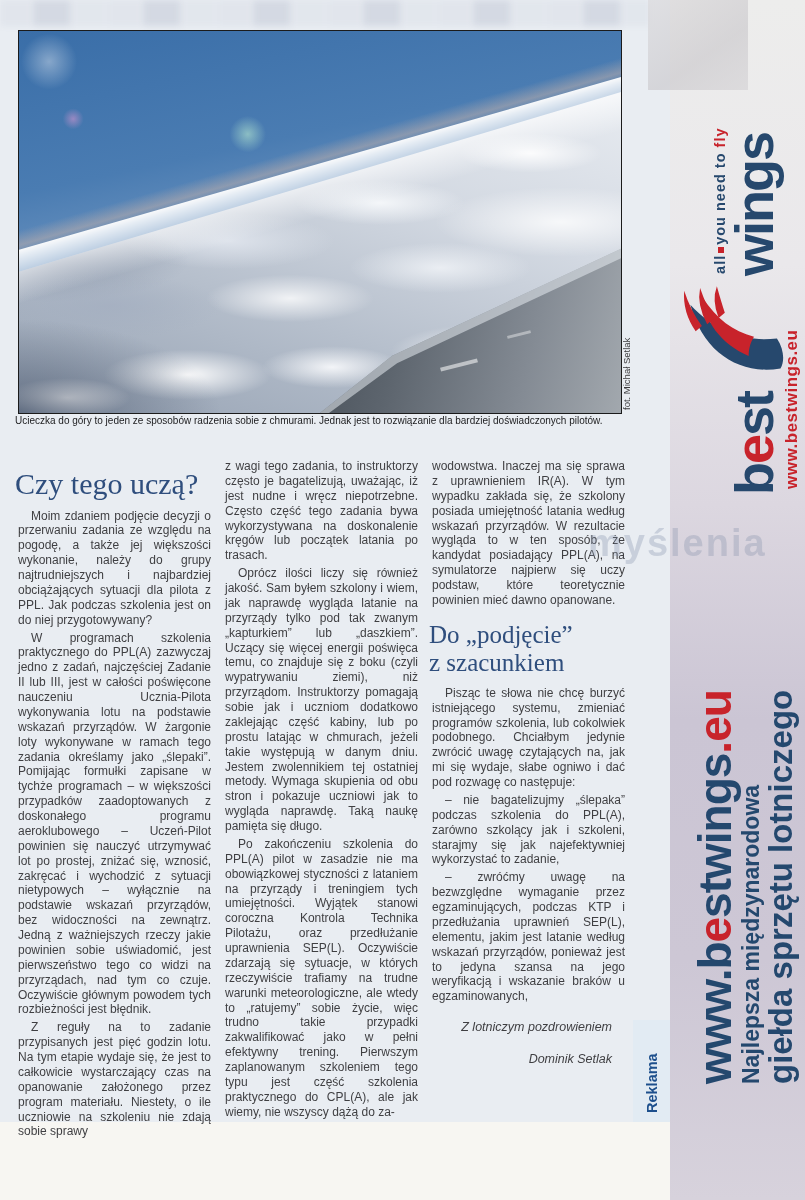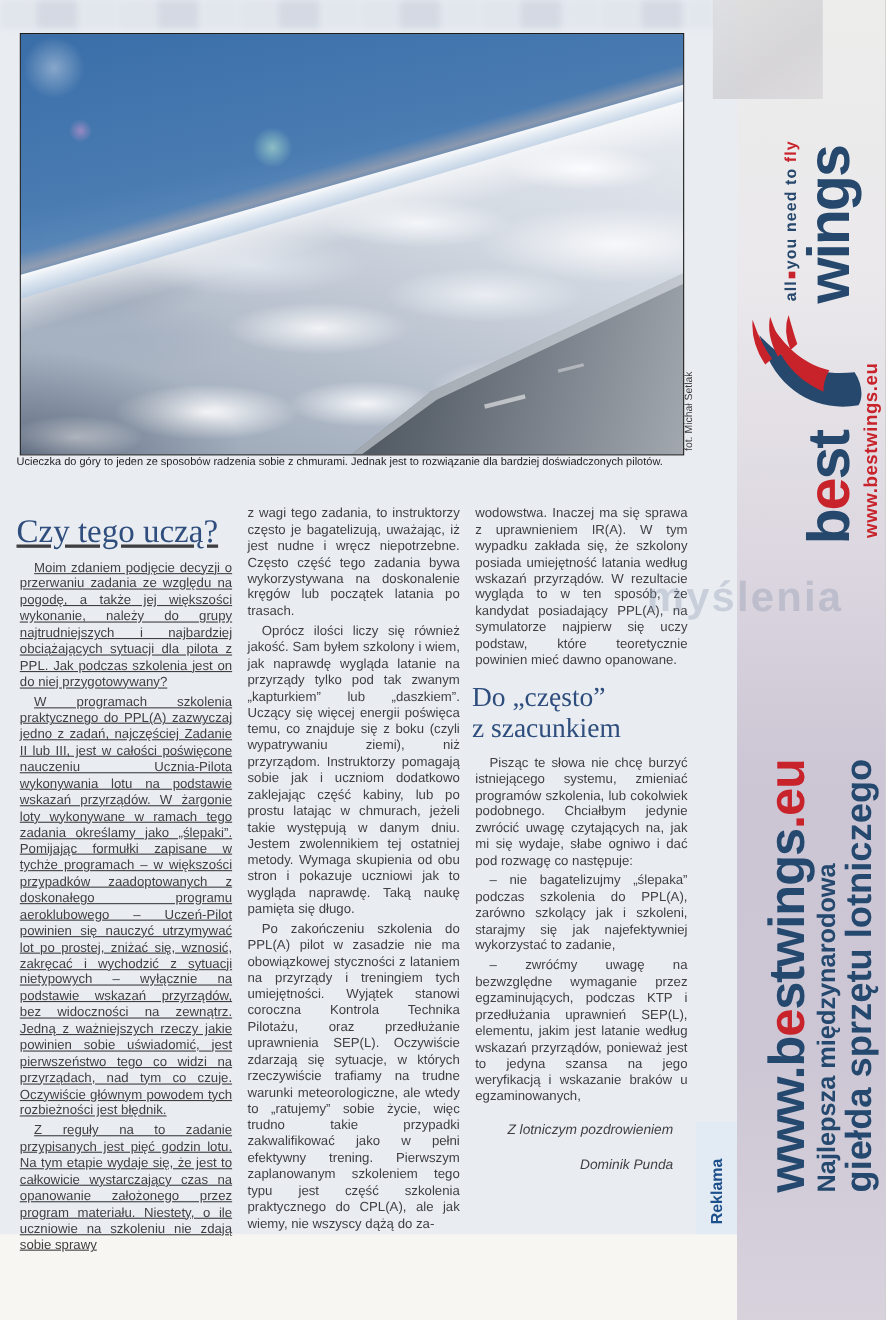--- a/index.html
+++ b/index.html
@@ -67,21 +67,21 @@
   .wing-mark2{position:absolute;left:81%;top:79%;width:24px;height:3px;transform:rotate(-14deg);background:rgba(255,255,255,.4);}
   
   .caption{position:absolute;left:15px;top:415px;width:640px;z-index:3;
     font-size:10px;color:#1c1c1e;}
   .credit{position:absolute;left:621px;top:410px;width:84px;height:13px;z-index:3;
     transform:rotate(-90deg);transform-origin:0 0;
     font-size:9.5px;color:#3a3a3c;white-space:nowrap;}
   
   .col{position:absolute;z-index:3;width:199px;
     font-size:12px;line-height:1.24;color:#3f3f42;text-align:justify;}
-  .col1{left:15px;top:468px;text-decoration:underline;}
+  .col1{left:15px;top:468px;}
   .col2{left:222px;top:456px;}
   .col3{left:429px;top:456px;}
   .col p{margin:3px;text-indent:13px;}
   .col p.noindent{text-indent:0;}
   .h1{font-family:"Liberation Serif",serif;font-size:30px;font-weight:400;
     color:#2f4e7d;margin:0 0 9px 0;line-height:1.05;text-align:left;}
   .h2{font-family:"Liberation Serif",serif;font-size:25px;font-weight:400;
     color:#2f4e7d;margin:13px 0 9px 0;line-height:1.12;text-align:left;}
   .h2 span{display:block;}
   .signoff{margin-top:16px;text-align:right;font-style:italic;font-size:12.5px;color:#3f3f42;}
@@ -147,29 +147,29 @@
 
   <div class="col col2">
     <p class="noindent">z wagi tego zadania, to instruktorzy często je bagatelizują, uważając, iż jest nudne i wręcz niepotrzebne. Często część tego zadania bywa wykorzystywana na doskonalenie kręgów lub początek latania po trasach.</p>
     <p>Oprócz ilości liczy się również jakość. Sam byłem szkolony i wiem, jak naprawdę wygląda latanie na przyrządy tylko pod tak zwanym „kapturkiem” lub „daszkiem”. Uczący się więcej energii poświęca temu, co znajduje się z boku (czyli wypatrywaniu ziemi), niż przyrządom. Instruktorzy pomagają sobie jak i uczniom dodatkowo zaklejając część kabiny, lub po prostu latając w chmurach, jeżeli takie występują w danym dniu. Jestem zwolennikiem tej ostatniej metody. Wymaga skupienia od obu stron i pokazuje uczniowi jak to wygląda naprawdę. Taką naukę pamięta się długo.</p>
     <p>Po zakończeniu szkolenia do PPL(A) pilot w zasadzie nie ma obowiązkowej styczności z lataniem na przyrządy i treningiem tych umiejętności. Wyjątek stanowi coroczna Kontrola Technika Pilotażu, oraz przedłużanie uprawnienia SEP(L). Oczywiście zdarzają się sytuacje, w których rzeczywiście trafiamy na trudne warunki meteorologiczne, ale wtedy to „ratujemy” sobie życie, więc trudno takie przypadki zakwalifikować jako w pełni efektywny trening. Pierwszym zaplanowanym szkoleniem tego typu jest część szkolenia praktycznego do CPL(A), ale jak wiemy, nie wszyscy dążą do za-</p>
   </div>
 
   <div class="col col3">
     <p class="noindent">wodowstwa. Inaczej ma się sprawa z uprawnieniem IR(A). W tym wypadku zakłada się, że szkolony posiada umiejętność latania według wskazań przyrządów. W rezultacie wygląda to w ten sposób, że kandydat posiadający PPL(A), na symulatorze najpierw się uczy podstaw, które teoretycznie powinien mieć dawno opanowane.</p>
     <h2 class="h2">
-      <span>Do „często”</span>
+      <span>Do „podjęcie”</span>
       <span>z szacunkiem</span>
     </h2>
     <p>Pisząc te słowa nie chcę burzyć istniejącego systemu, zmieniać programów szkolenia, lub cokolwiek podobnego. Chciałbym jedynie zwrócić uwagę czytających na, jak mi się wydaje, słabe ogniwo i dać pod rozwagę co następuje:</p>
     <p>– nie bagatelizujmy „ślepaka” podczas szkolenia do PPL(A), zarówno szkolący jak i szkoleni, starajmy się jak najefektywniej wykorzystać to zadanie,</p>
     <p>– zwróćmy uwagę na bezwzględne wymaganie przez egzaminujących, podczas KTP i przedłużania uprawnień SEP(L), elementu, jakim jest latanie według wskazań przyrządów, ponieważ jest to jedyna szansa na jego weryfikacją i wskazanie braków u egzaminowanych,</p>
     <div class="signoff">
       <div>Z lotniczym pozdrowieniem</div>
-      <div>Dominik Punda</div>
+      <div>Dominik Setlak</div>
     </div>
   </div>
 
   <div class="ghost-word">myślenia</div>
 
   <div class="logo-block">
     <div class="logo-row">
       <div class="logo-word"><span>b</span><span class="red">e</span><span>st</span></div>
       <svg class="logo-icon" viewBox="0 0 110 120">
         <path d="M16 116 C8 70 34 28 88 14 C56 44 46 76 50 112 C38 120 24 121 16 116 Z" fill="#26486d"></path>

